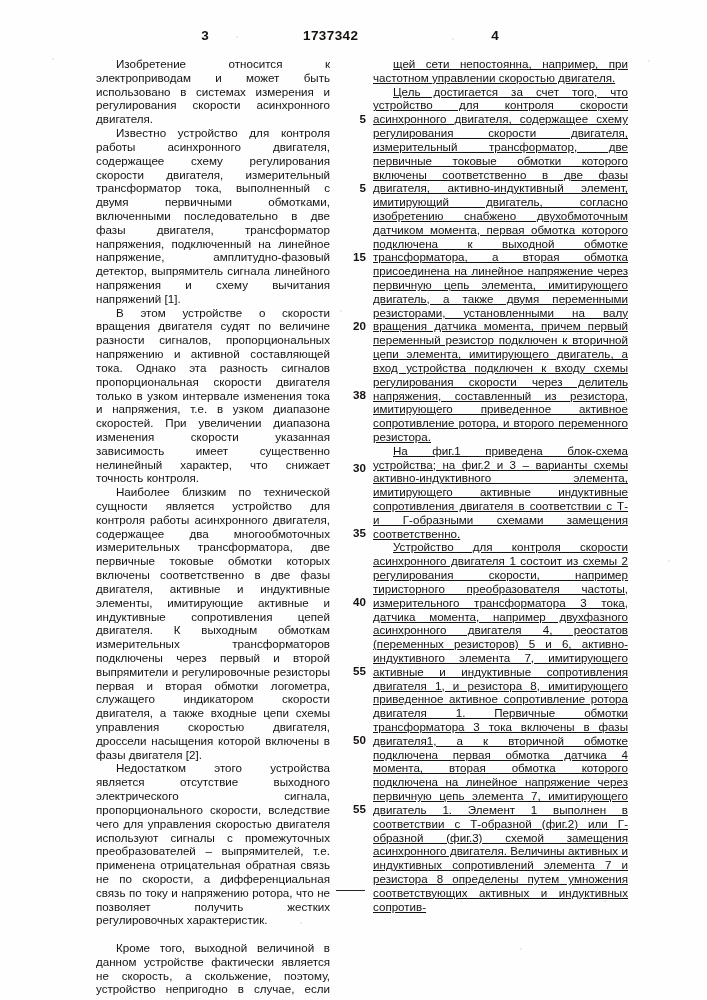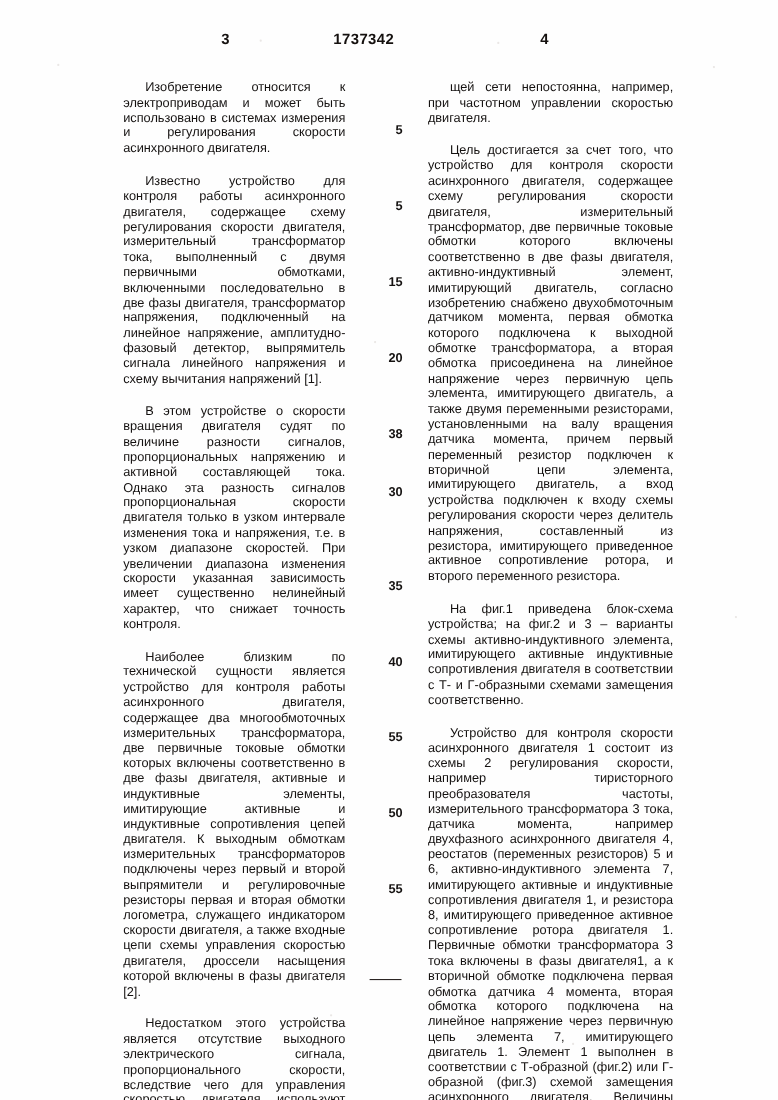--- a/index.html
+++ b/index.html
@@ -73,23 +73,24 @@
     text-justify: inter-word;
     color: #141110;
   }
   .col-left {
     left: 96px;
     width: 234px;
   }
   .col-right {
     left: 373px;
     width: 255px;
+    text-decoration: underline;
   }
   .col p {
-    margin: 16px;
+    margin: 0;
     text-indent: 20px;
     text-align: justify;
   }
   .col p + p {
     margin-top: 0;
   }
   .col p:last-child {
     text-align-last: left;
   }
   .col p.gapbefore {
@@ -149,21 +150,21 @@
     <p>Недостатком этого устройства является отсутствие выходного электрического сигнала, пропорционального скорости, вследствие чего для управления скоростью двигателя используют сигналы с промежуточных преобразователей – выпрямителей, т.е. применена отрицательная обратная связь не по скорости, а дифференциальная связь по току и напряжению ротора, что не позволяет получить жестких регулировочных характеристик.</p>
     <p class="gapbefore">Кроме того, выходной величиной в данном устройстве фактически является не скорость, а скольжение, поэтому, устройство непригодно в случае, если частота питаю-</p>
   </div>
 
   <div class="gutter">
     <div class="ln" style="top:55px">5</div>
     <div class="ln" style="top:124px">5</div>
     <div class="ln" style="top:193px">15</div>
     <div class="ln" style="top:262px">20</div>
     <div class="ln" style="top:331px">38</div>
-    <div class="ln" style="top:384px">30</div>
+    <div class="ln" style="top:404px">30</div>
     <div class="ln" style="top:469px">35</div>
     <div class="ln" style="top:538px">40</div>
     <div class="ln" style="top:607px">55</div>
     <div class="ln" style="top:676px">50</div>
     <div class="ln" style="top:745px">55</div>
     <div class="rule" style="top:833px"></div>
   </div>
 
   <div class="col col-right">
     <p>щей сети непостоянна, например, при частотном управлении скоростью двигателя.</p>

